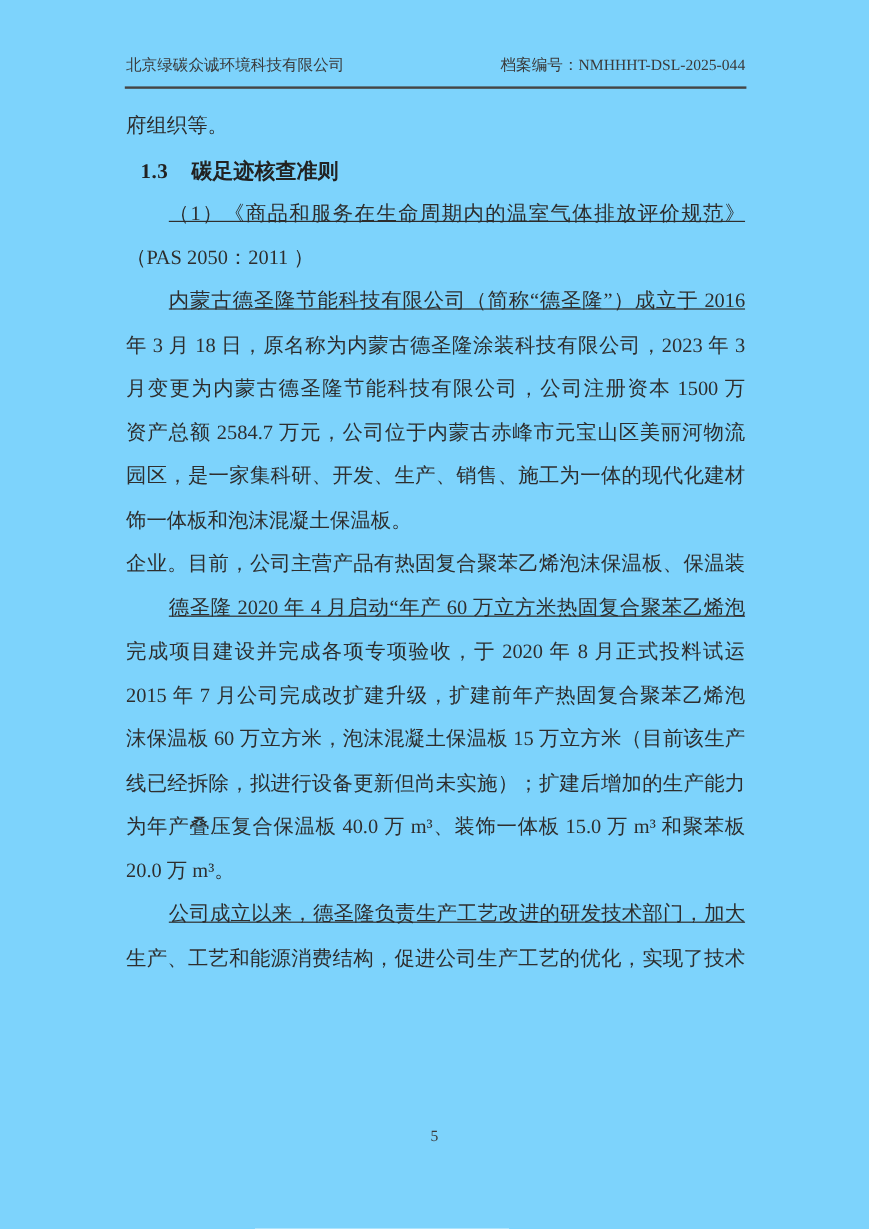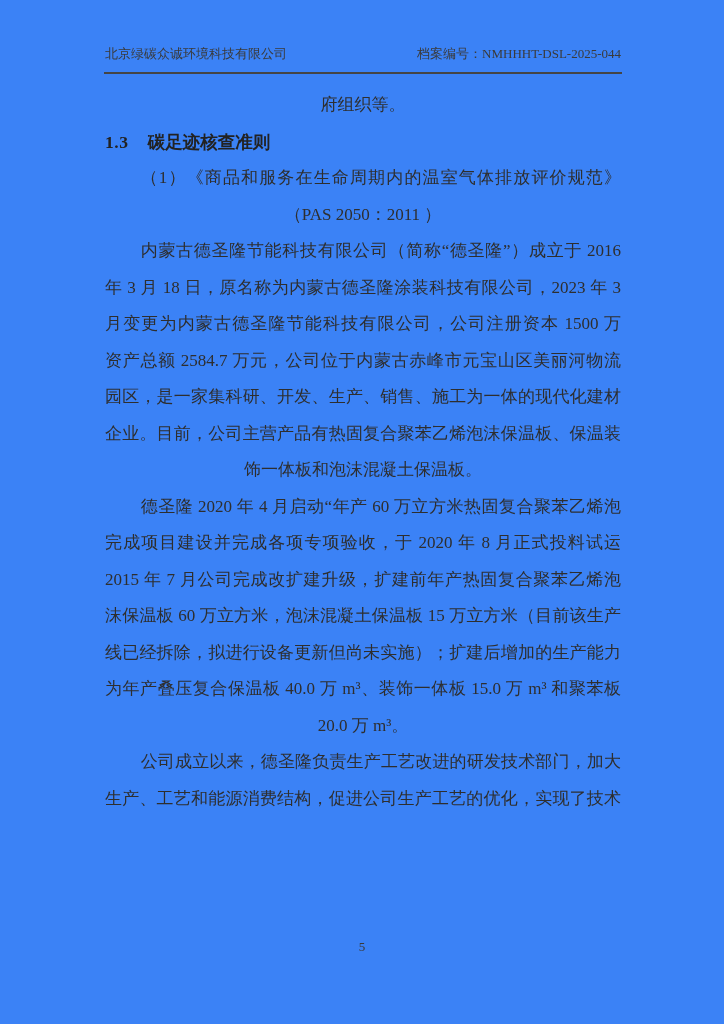--- a/index.html
+++ b/index.html
@@ -4,21 +4,21 @@
 <style>
   html, body {
     margin: 0;
     padding: 0;
     background: #ffffff;
   }
   .page {
     position: relative;
     width: 724px;
     height: 1024px;
-    background: #3b82f6;
+    background: #7dd3fc;
     overflow: hidden;
     font-family: "Liberation Serif", "DejaVu Serif", serif;
     color: #2e2e2e;
   }
   
   .doc-header {
     position: absolute;
     top: 45px;
     left: 105px;
     width: 516px;
@@ -45,37 +45,38 @@
     top: 87px;
     left: 105px;
     width: 516px;
   }
   .line {
     height: 36.5px;
     line-height: 36.5px;
     font-size: 17px;
     white-space: nowrap;
     color: #2e2e2e;
-    text-align: center;
   }
   .line.fill {
     white-space: normal;
     text-align: justify;
     text-align-last: justify;
     overflow: hidden;
   }
   .line.indent {
     text-indent: 2.1em;
+    text-decoration: underline;
   }
   .heading {
     height: 36.5px;
     line-height: 36.5px;
     font-size: 17.5px;
     font-weight: bold;
     color: #222222;
+    margin-left: 12px;
   }
   .heading .h-num {
     margin-right: 1.1em;
     letter-spacing: 0.5px;
   }
   
   .page-footer {
     position: absolute;
     top: 939px;
     left: 0;
@@ -106,22 +107,22 @@
 
     <div class="line fill indent">（1）《商品和服务在生命周期内的温室气体排放评价规范》</div>
     <div class="line">（PAS 2050：2011 ）</div>
 
 
     <div class="line fill indent">内蒙古德圣隆节能科技有限公司（简称“德圣隆”）成立于 2016</div>
     <div class="line fill">年 3 月 18 日，原名称为内蒙古德圣隆涂装科技有限公司，2023 年 3</div>
     <div class="line fill">月变更为内蒙古德圣隆节能科技有限公司，公司注册资本 1500 万元，</div>
     <div class="line fill">资产总额 2584.7 万元，公司位于内蒙古赤峰市元宝山区美丽河物流</div>
     <div class="line fill">园区，是一家集科研、开发、生产、销售、施工为一体的现代化建材</div>
+    <div class="line">饰一体板和泡沫混凝土保温板。</div>
     <div class="line fill">企业。目前，公司主营产品有热固复合聚苯乙烯泡沫保温板、保温装</div>
-    <div class="line">饰一体板和泡沫混凝土保温板。</div>
 
     <div class="line fill indent">德圣隆 2020 年 4 月启动“年产 60 万立方米热固复合聚苯乙烯泡</div>
     <div class="line fill">完成项目建设并完成各项专项验收，于 2020 年 8 月正式投料试运行。</div>
     <div class="line fill">2015 年 7 月公司完成改扩建升级，扩建前年产热固复合聚苯乙烯泡</div>
     <div class="line fill">沫保温板 60 万立方米，泡沫混凝土保温板 15 万立方米（目前该生产</div>
     <div class="line fill">线已经拆除，拟进行设备更新但尚未实施）；扩建后增加的生产能力</div>
     <div class="line fill">为年产叠压复合保温板 40.0 万 m³、装饰一体板 15.0 万 m³ 和聚苯板</div>
     <div class="line">20.0 万 m³。</div>
 
     <div class="line fill indent">公司成立以来，德圣隆负责生产工艺改进的研发技术部门，加大</div>

